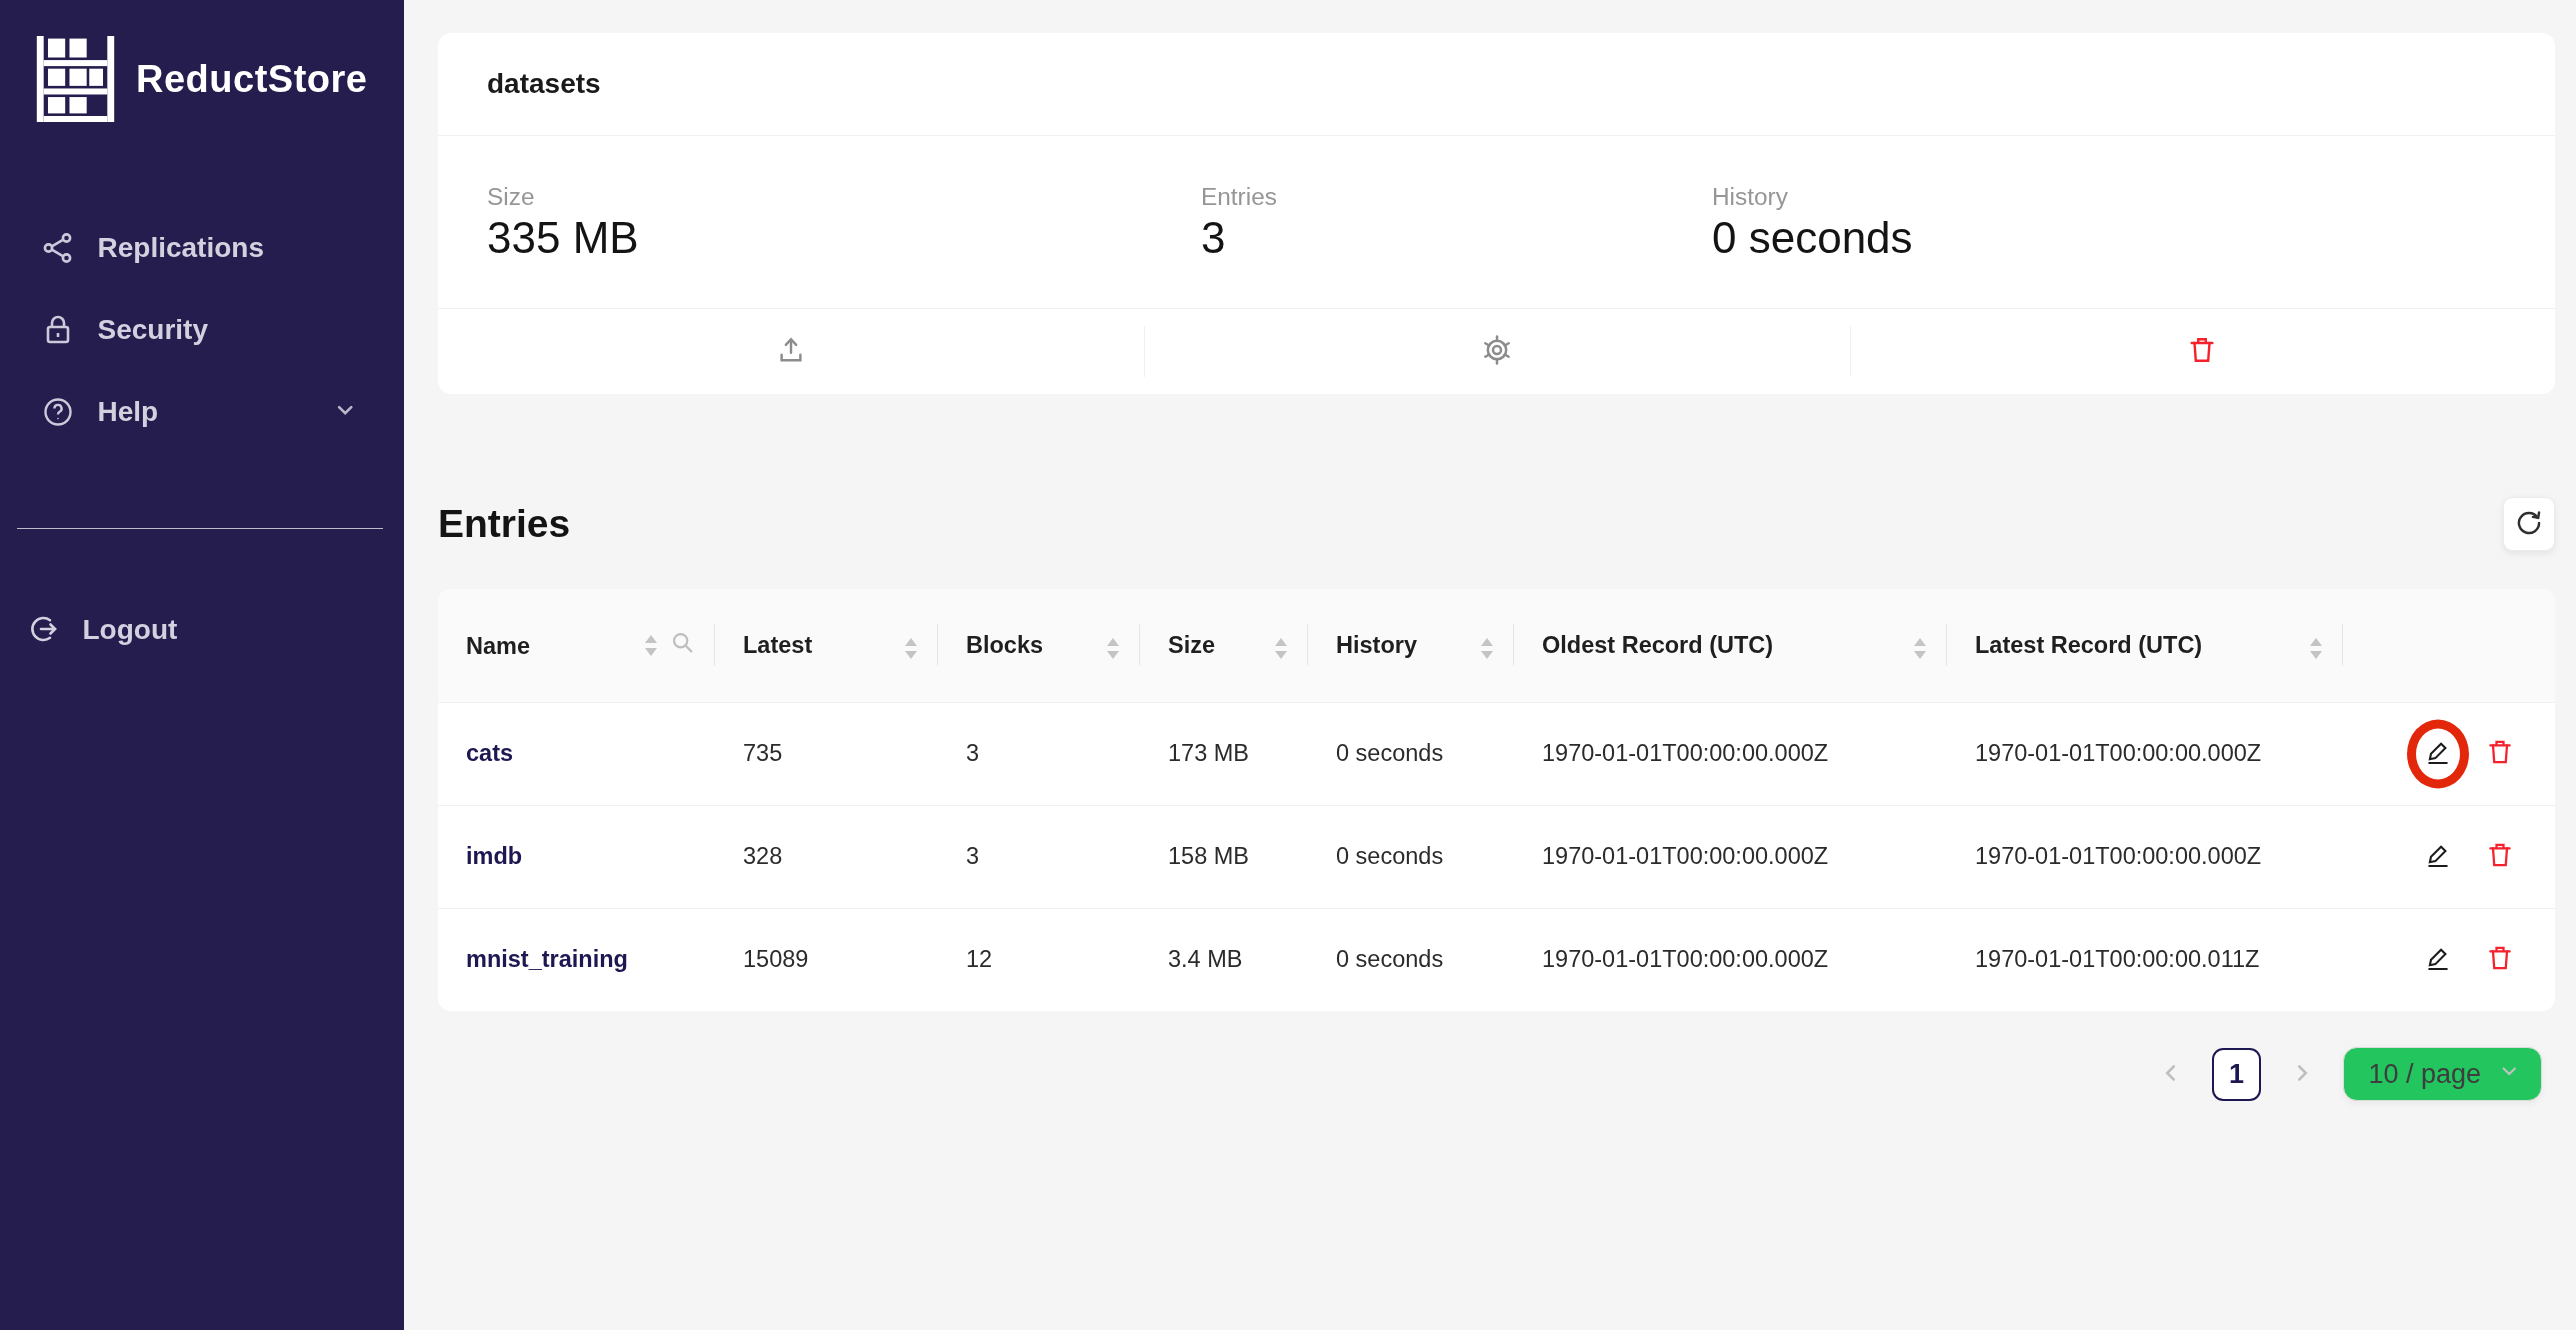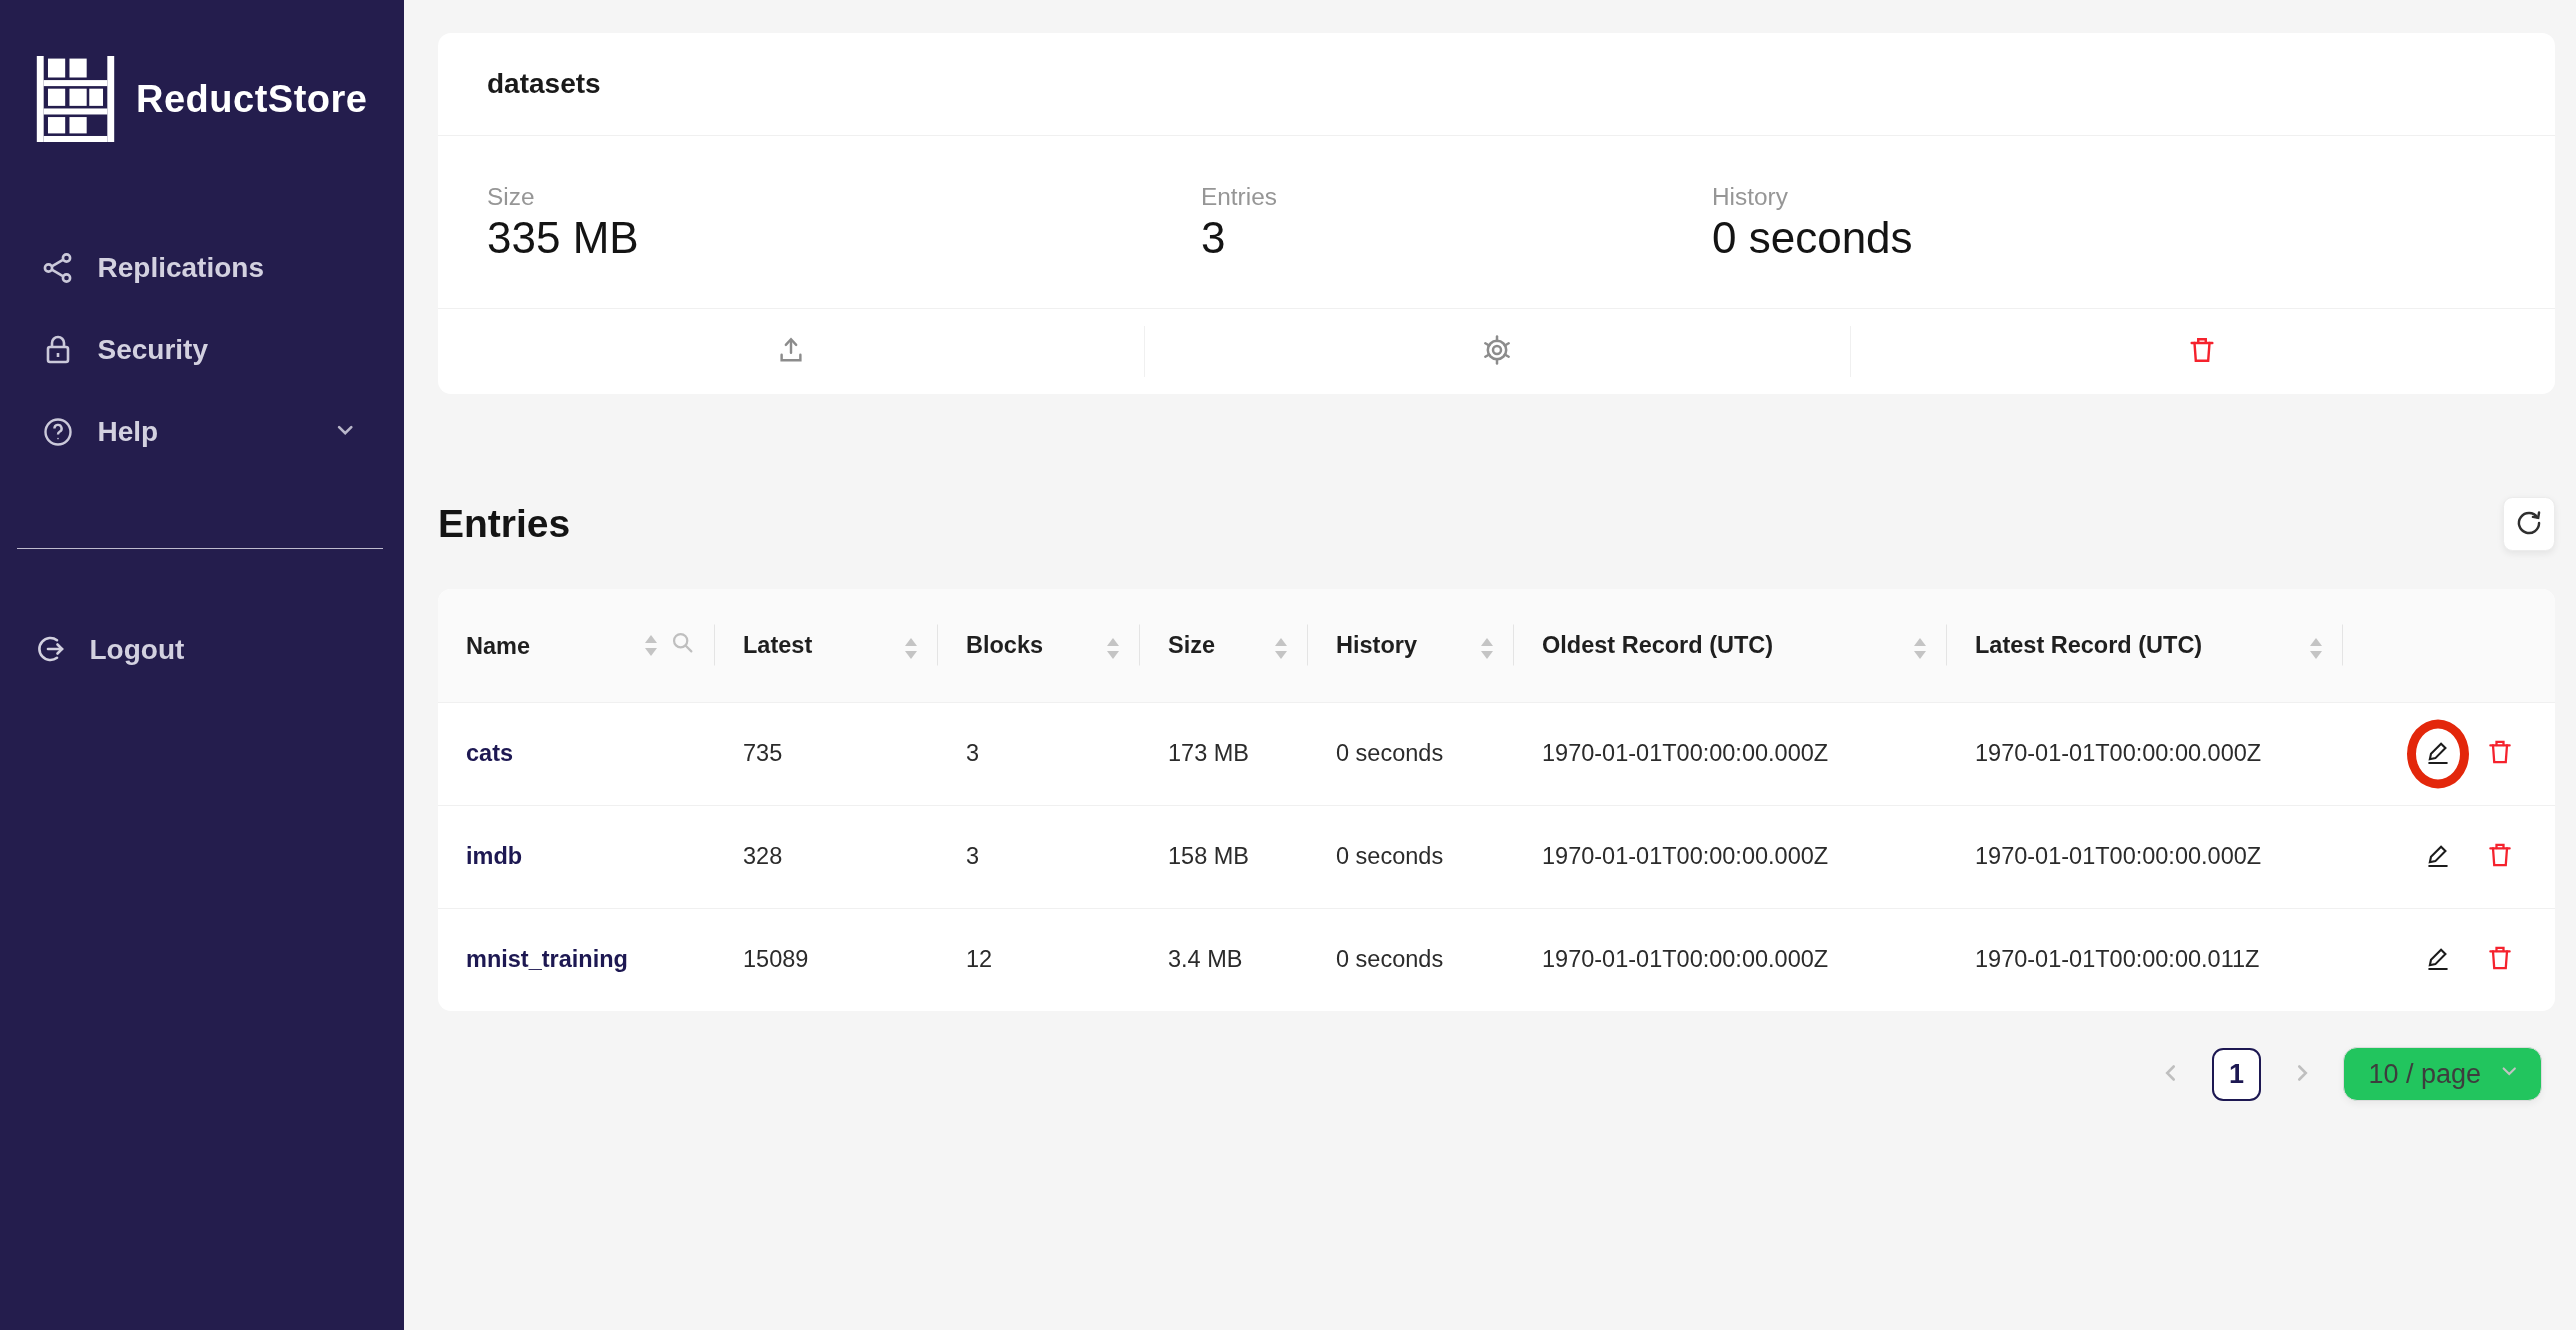--- a/index.html
+++ b/index.html
@@ -12,36 +12,36 @@
   }
   .app { display:flex; width:2576px; height:1331px; }
 
   
   .sidebar {
     width:404px; min-width:404px; height:100%;
     background:#241d4d;
     color:#d3d1e0;
     display:flex; flex-direction:column;
   }
-  .logo { display:flex; align-items:center; gap:19px; padding:56px 0 0 34px; }
+  .logo { display:flex; align-items:center; gap:19px; padding:36px 0 0 34px; }
   .logo svg { display:block; }
   .logo-text { color:#ffffff; font-size:38px; font-weight:600; letter-spacing:0.5px; }
   .nav { margin-top:98px; display:flex; flex-direction:column; }
   .nav-item {
     display:flex; align-items:center; gap:22.5px;
     height:56px; margin-bottom:26px; padding:0 47px 0 41px;
     cursor:pointer;
   }
   .nav-item .icon { width:34px; height:34px; display:flex; align-items:center; justify-content:center; color:#cbc9da; }
   .nav-label { font-size:28px; font-weight:700; color:#d3d1e0; }
   .nav-chevron { margin-left:auto; color:#b9b7ca; }
   .side-divider { border:none; border-top:1.9px solid rgba(217,215,228,0.85); margin:62px 20.7px 0 17px; }
   .logout-item {
     display:flex; align-items:center; gap:22.5px;
-    margin-top:73px; padding:0 35px; height:56px; cursor:pointer;
+    margin-top:73px; padding:0 28px; height:56px; cursor:pointer;
   }
 
   
   .main { flex:1; padding:33px 20.7px 0 34px; }
 
   .bucket-card { background:#ffffff; border-radius:13px; }
   .bucket-card-header {
     height:103px; display:flex; align-items:center;
     padding:0 49px; border-bottom:1.9px solid #f0f0f0;
   }

